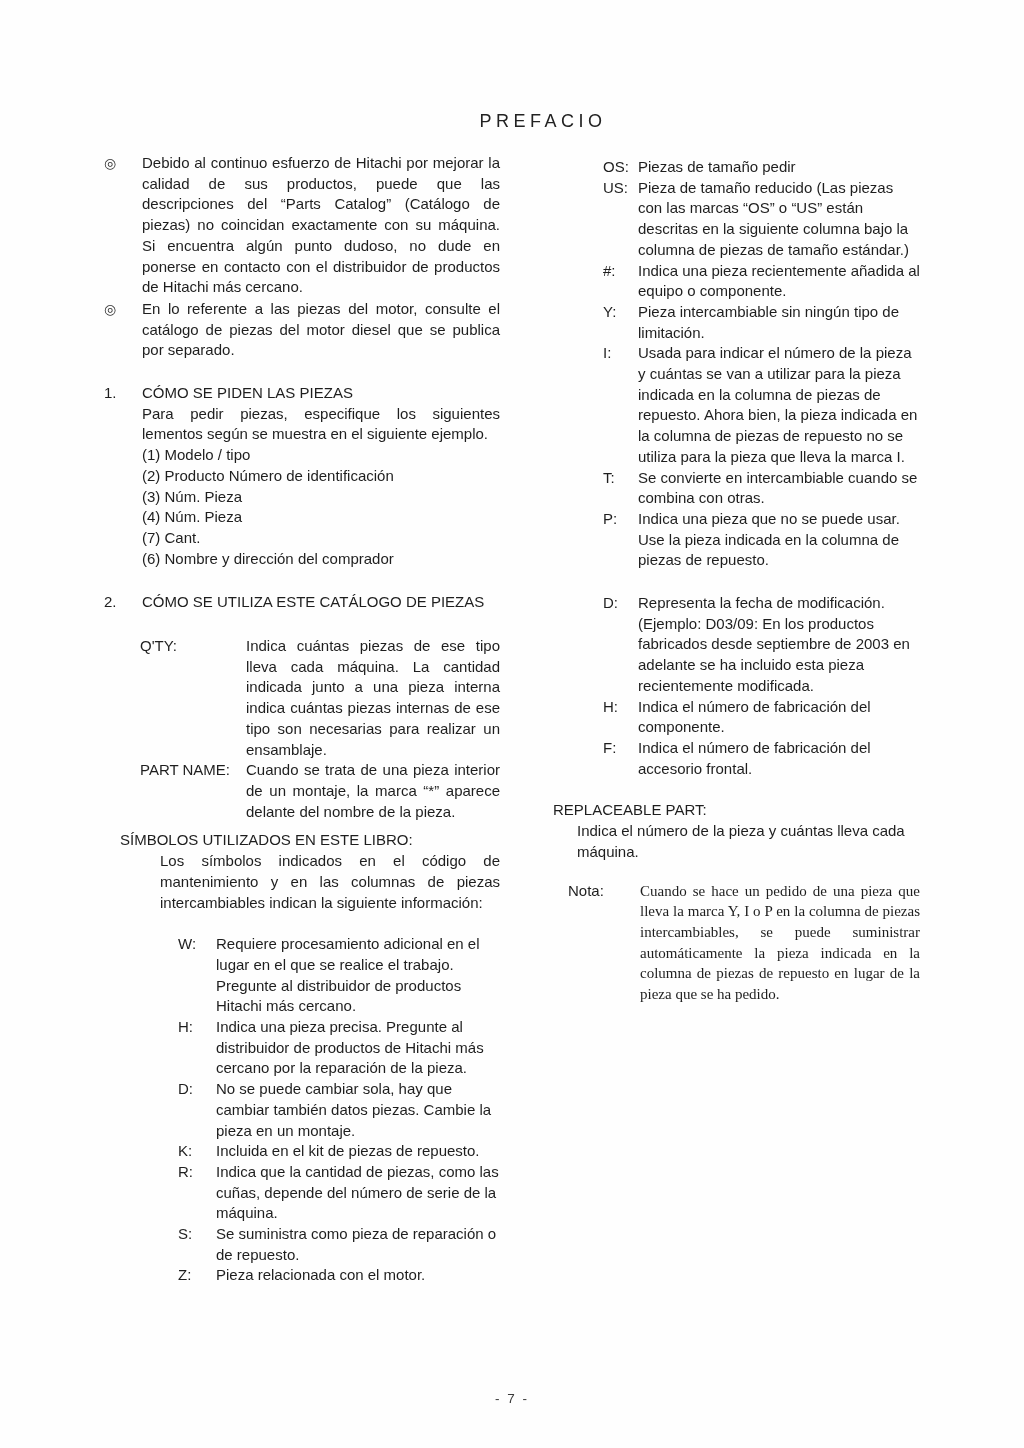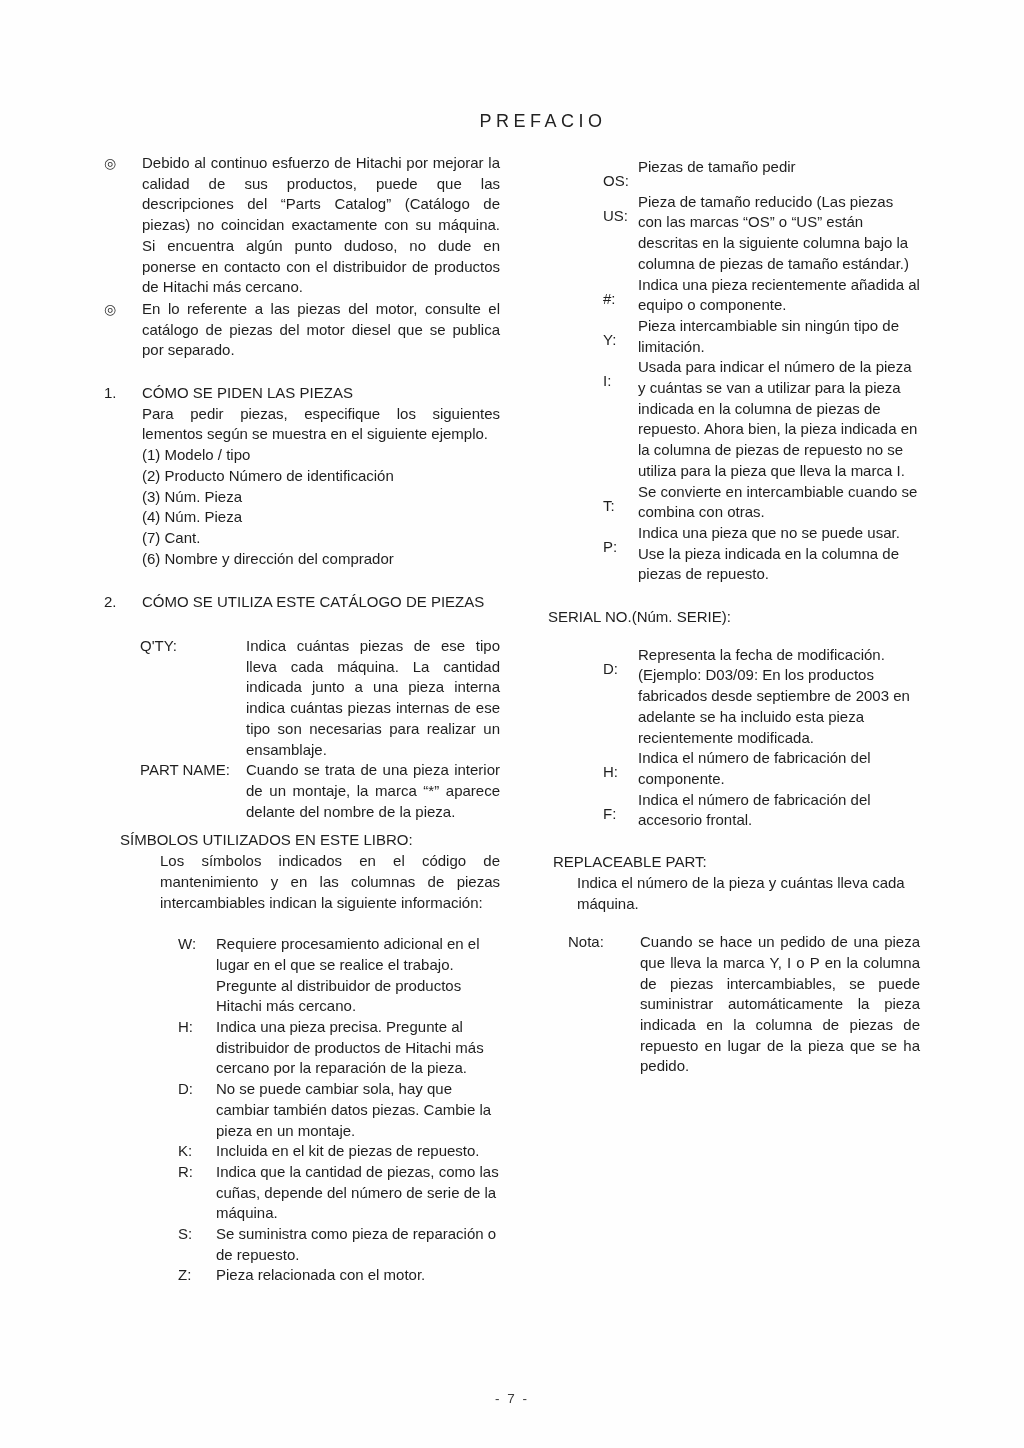--- a/index.html
+++ b/index.html
@@ -41,35 +41,35 @@
 
   .symbols-block { margin-top:8px; }
   .symbols-heading { padding-left:16px; }
   .symbols-intro { margin-left:56px; }
 
   .sym-defs { margin-top:21px; padding-left:74px; }
   .sym-defs .term { flex:0 0 38px; }
   .sym-defs .desc { flex:1 1 auto; min-width:0; }
 
   .rdefs { padding-left:55px; }
-  .rdefs .term { flex:0 0 35px;margin-top:14px; }
+  .rdefs .term { flex:0 0 35px; }
   .rdefs .desc { flex:1 1 auto; min-width:0; }
 
   .serial-block { margin-top:22px; }
   .serial-body { margin-left:87px; margin-top:5px; }
 
   .date-defs { margin-top:17px; }
 
   .repl-block { margin-top:21px; }
   .repl-heading { padding-left:5px; }
   .repl-body { padding-left:29px; }
 
   .nota { margin-top:18px; padding-left:20px; }
   .nota .term { flex:0 0 72px; }
-  .nota .desc { flex:1 1 auto; min-width:0; }
+  .nota .desc { flex:1 1 auto; min-width:0;font-family:Liberation Serif, serif; }
 
   .footer {
     position:absolute; top:1389px; left:0; width:100%;
     text-align:center; font-size:13.5px; letter-spacing:2px; color:#3a3a3a;
   }
 </style>
 </head>
 <body>
 
 <div class="page">
@@ -183,21 +183,20 @@
         <span class="term">T:</span>
         <p class="desc">Se convierte en intercambiable cuando se combina con otras.</p>
       </div>
       <div class="row">
         <span class="term">P:</span>
         <p class="desc">Indica una pieza que no se puede usar. Use la pieza indicada en la columna de piezas de repuesto.</p>
       </div>
     </div>
 
     <div class="serial-block">
-      <div>SERIAL NO.(Núm. SERIE):</div>
     </div>
 
     <div class="rdefs date-defs">
       <div class="row">
         <span class="term">D:</span>
         <p class="desc">Representa la fecha de modificación. (Ejemplo: D03/09: En los productos fabricados desde septiembre de 2003 en adelante se ha incluido esta pieza recientemente modificada.</p>
       </div>
       <div class="row">
         <span class="term">H:</span>
         <p class="desc">Indica el número de fabricación del componente.</p>

